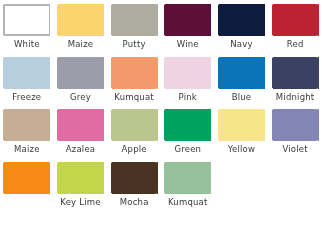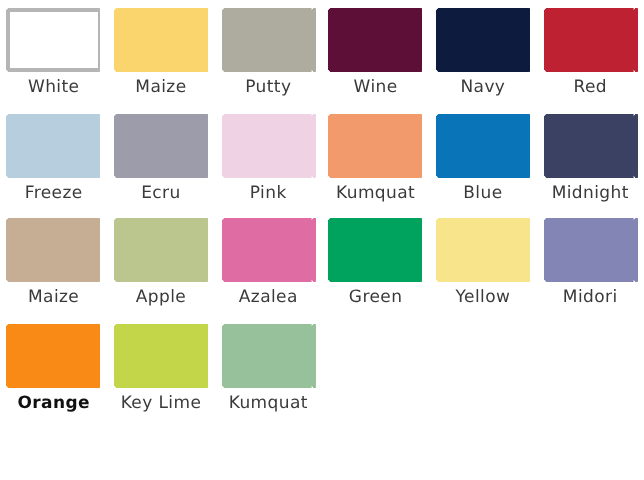--- a/index.html
+++ b/index.html
@@ -154,93 +154,98 @@
     <div class="swatch-cell">
       <div class="chip-wrap">
         <div class="chip" style="background: rgb(183, 206, 222);"></div>
       </div>
       <div class="swatch-label">Freeze</div>
     </div>
     <div class="swatch-cell">
       <div class="chip-wrap">
         <div class="chip" style="background: rgb(156, 156, 171);"></div>
       </div>
-      <div class="swatch-label">Ecru</div>
+      <div class="swatch-label">Grey</div>
+    </div>
+    <div class="swatch-cell">
+      <div class="chip-wrap">
+        <div class="chip" style="background: rgb(242, 154, 107);"></div>
+      </div>
+      <div class="swatch-label">Kumquat</div>
     </div>
     <div class="swatch-cell">
       <div class="chip-wrap">
         <div class="chip" style="background: rgb(239, 210, 228);"></div>
       </div>
       <div class="swatch-label">Pink</div>
     </div>
     <div class="swatch-cell">
       <div class="chip-wrap">
-        <div class="chip" style="background: rgb(242, 154, 107);"></div>
+        <div class="chip" style="background: rgb(10, 116, 185);"></div>
+      </div>
+      <div class="swatch-label">Blue</div>
+    </div>
+    <div class="swatch-cell">
+      <div class="chip-wrap">
+        <div class="chip" style="background: rgb(59, 65, 98);"></div>
+      </div>
+      <div class="swatch-label">Midnight</div>
+    </div>
+    <div class="swatch-cell">
+      <div class="chip-wrap">
+        <div class="chip" style="background: rgb(197, 174, 148);"></div>
+      </div>
+      <div class="swatch-label">Maize</div>
+    </div>
+    <div class="swatch-cell">
+      <div class="chip-wrap">
+        <div class="chip" style="background: rgb(223, 109, 164);"></div>
+      </div>
+      <div class="swatch-label">Azalea</div>
+    </div>
+    <div class="swatch-cell">
+      <div class="chip-wrap">
+        <div class="chip" style="background: rgb(187, 198, 143);"></div>
+      </div>
+      <div class="swatch-label">Apple</div>
+    </div>
+    <div class="swatch-cell">
+      <div class="chip-wrap">
+        <div class="chip" style="background: rgb(0, 163, 94);"></div>
+      </div>
+      <div class="swatch-label">Green</div>
+    </div>
+    <div class="swatch-cell">
+      <div class="chip-wrap">
+        <div class="chip" style="background: rgb(248, 228, 139);"></div>
+      </div>
+      <div class="swatch-label">Yellow</div>
+    </div>
+    <div class="swatch-cell">
+      <div class="chip-wrap">
+        <div class="chip" style="background: rgb(131, 133, 181);"></div>
+      </div>
+      <div class="swatch-label">Violet</div>
+    </div>
+    <div class="swatch-cell">
+      <div class="chip-wrap">
+        <div class="chip" style="background: rgb(249, 138, 22);"></div>
+      </div>
+    </div>
+    <div class="swatch-cell">
+      <div class="chip-wrap">
+        <div class="chip" style="background: rgb(195, 214, 74);"></div>
+      </div>
+      <div class="swatch-label">Key Lime</div>
+    </div>
+    <div class="swatch-cell">
+      <div class="chip-wrap">
+        <div class="chip" style="background: rgb(74, 51, 35);"></div>
+      </div>
+      <div class="swatch-label">Mocha</div>
+    </div>
+    <div class="swatch-cell">
+      <div class="chip-wrap">
+        <div class="chip" style="background: rgb(150, 193, 155);"></div>
       </div>
       <div class="swatch-label">Kumquat</div>
     </div>
-    <div class="swatch-cell">
-      <div class="chip-wrap">
-        <div class="chip" style="background: rgb(10, 116, 185);"></div>
-      </div>
-      <div class="swatch-label">Blue</div>
-    </div>
-    <div class="swatch-cell">
-      <div class="chip-wrap">
-        <div class="chip" style="background: rgb(59, 65, 98);"></div>
-      </div>
-      <div class="swatch-label">Midnight</div>
-    </div>
-    <div class="swatch-cell">
-      <div class="chip-wrap">
-        <div class="chip" style="background: rgb(197, 174, 148);"></div>
-      </div>
-      <div class="swatch-label">Maize</div>
-    </div>
-    <div class="swatch-cell">
-      <div class="chip-wrap">
-        <div class="chip" style="background: rgb(187, 198, 143);"></div>
-      </div>
-      <div class="swatch-label">Apple</div>
-    </div>
-    <div class="swatch-cell">
-      <div class="chip-wrap">
-        <div class="chip" style="background: rgb(223, 109, 164);"></div>
-      </div>
-      <div class="swatch-label">Azalea</div>
-    </div>
-    <div class="swatch-cell">
-      <div class="chip-wrap">
-        <div class="chip" style="background: rgb(0, 163, 94);"></div>
-      </div>
-      <div class="swatch-label">Green</div>
-    </div>
-    <div class="swatch-cell">
-      <div class="chip-wrap">
-        <div class="chip" style="background: rgb(248, 228, 139);"></div>
-      </div>
-      <div class="swatch-label">Yellow</div>
-    </div>
-    <div class="swatch-cell">
-      <div class="chip-wrap">
-        <div class="chip" style="background: rgb(131, 133, 181);"></div>
-      </div>
-      <div class="swatch-label">Midori</div>
-    </div>
-    <div class="swatch-cell">
-      <div class="chip-wrap">
-        <div class="chip" style="background: rgb(249, 138, 22);"></div>
-      </div>
-      <div class="swatch-label emphasis">Orange</div>
-    </div>
-    <div class="swatch-cell">
-      <div class="chip-wrap">
-        <div class="chip" style="background: rgb(195, 214, 74);"></div>
-      </div>
-      <div class="swatch-label">Key Lime</div>
-    </div>
-    <div class="swatch-cell">
-      <div class="chip-wrap">
-        <div class="chip" style="background: rgb(150, 193, 155);"></div>
-      </div>
-      <div class="swatch-label">Kumquat</div>
-    </div>
   </div>
 
 </body></html>

